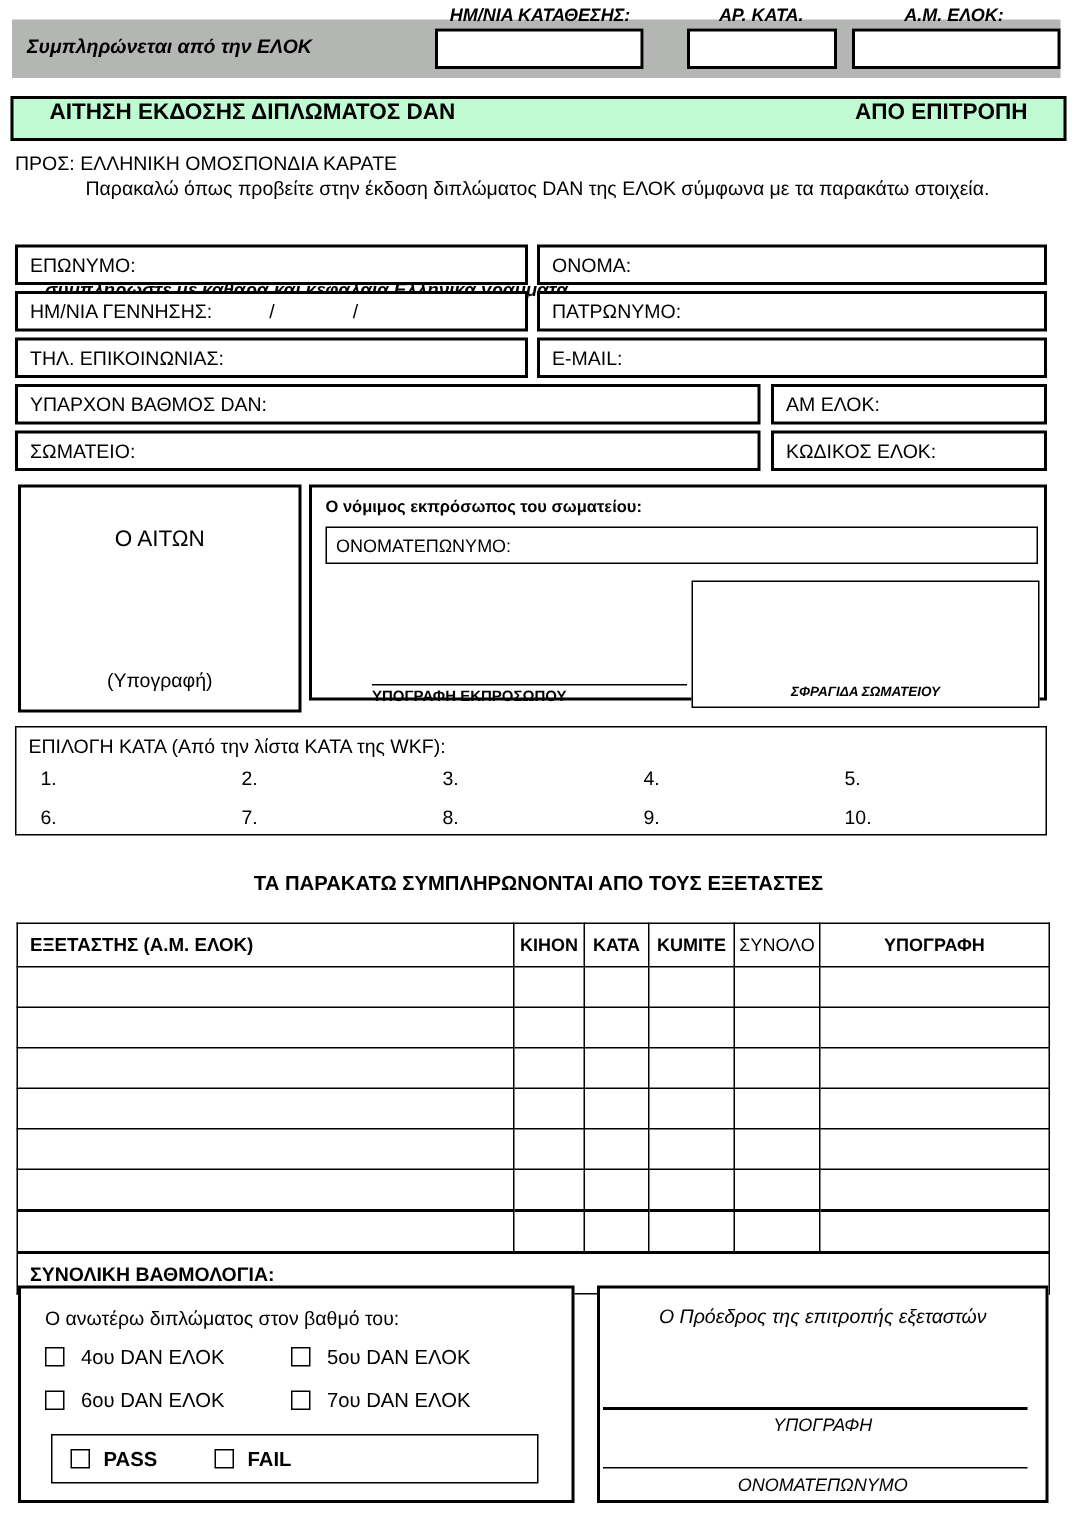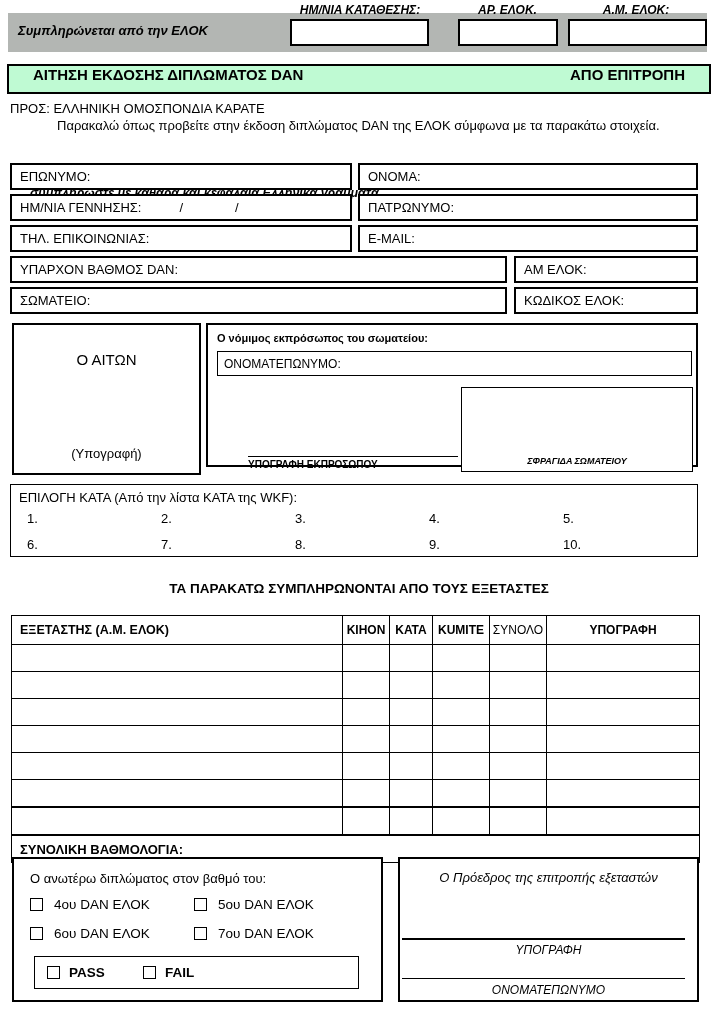--- a/index.html
+++ b/index.html
@@ -42,21 +42,21 @@
 </style>
 </head>
 <body>
 
 <div class="page">
 
   <div class="abs graybar" style="left:8px;top:13px;width:699px;height:39px;"></div>
   <div class="abs" style="left:18px;top:23px;font-weight:bold;font-style:italic;font-size:13px;">Συμπληρώνεται από την ΕΛΟΚ</div>
 
   <div class="abs lbl" style="left:290px;top:3px;width:140px;">ΗΜ/ΝΙΑ ΚΑΤΑΘΕΣΗΣ:</div>
-  <div class="abs lbl" style="left:455px;top:3px;width:105px;">ΑΡ. ΕΛΟΚ.</div>
+  <div class="abs lbl" style="left:455px;top:3px;width:105px;">ΑΡ. ΚΑΤΑ.</div>
   <div class="abs lbl" style="left:565px;top:3px;width:142px;">Α.Μ. ΕΛΟΚ:</div>
 
   <div class="abs inputbox" style="left:290px;top:19px;width:139px;height:27px;"></div>
   <div class="abs inputbox" style="left:458px;top:19px;width:100px;height:27px;"></div>
   <div class="abs inputbox" style="left:568px;top:19px;width:139px;height:27px;"></div>
 
   <div class="abs greenhead" style="left:7px;top:64px;width:704px;height:30px;">
     <span>ΑΙΤΗΣΗ ΕΚΔΟΣΗΣ ΔΙΠΛΩΜΑΤΟΣ DAN</span>
     <span>ΑΠΟ ΕΠΙΤΡΟΠΗ</span>
   </div>

